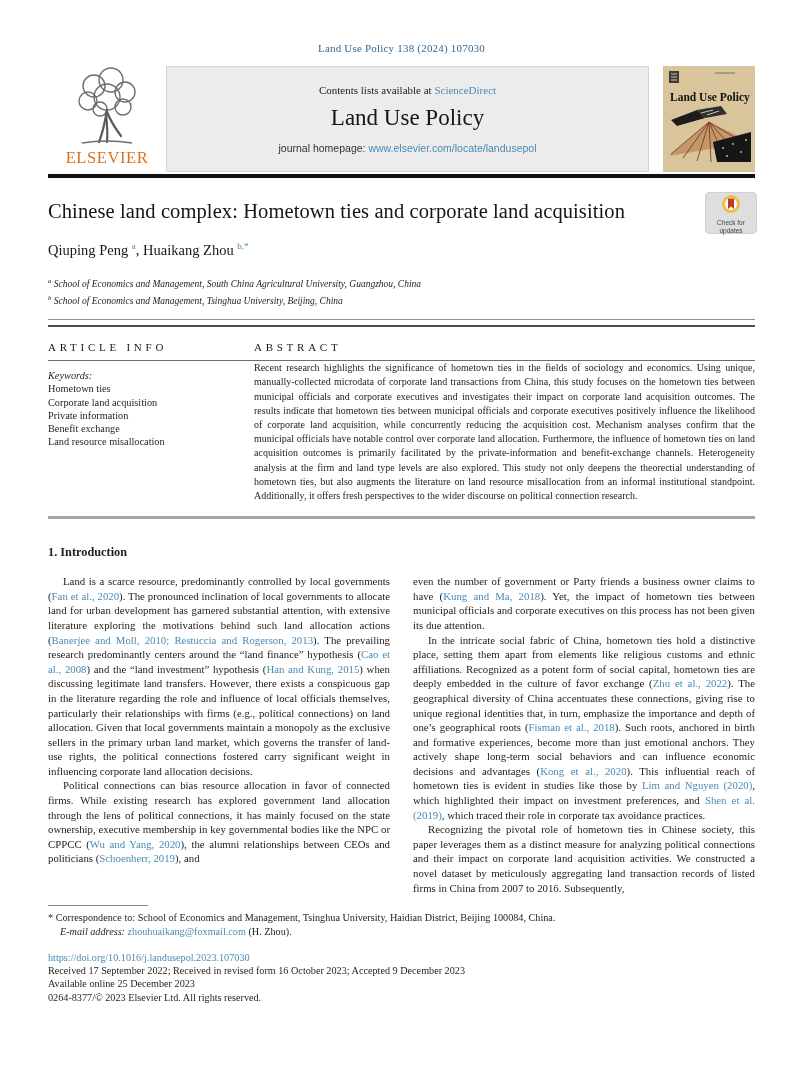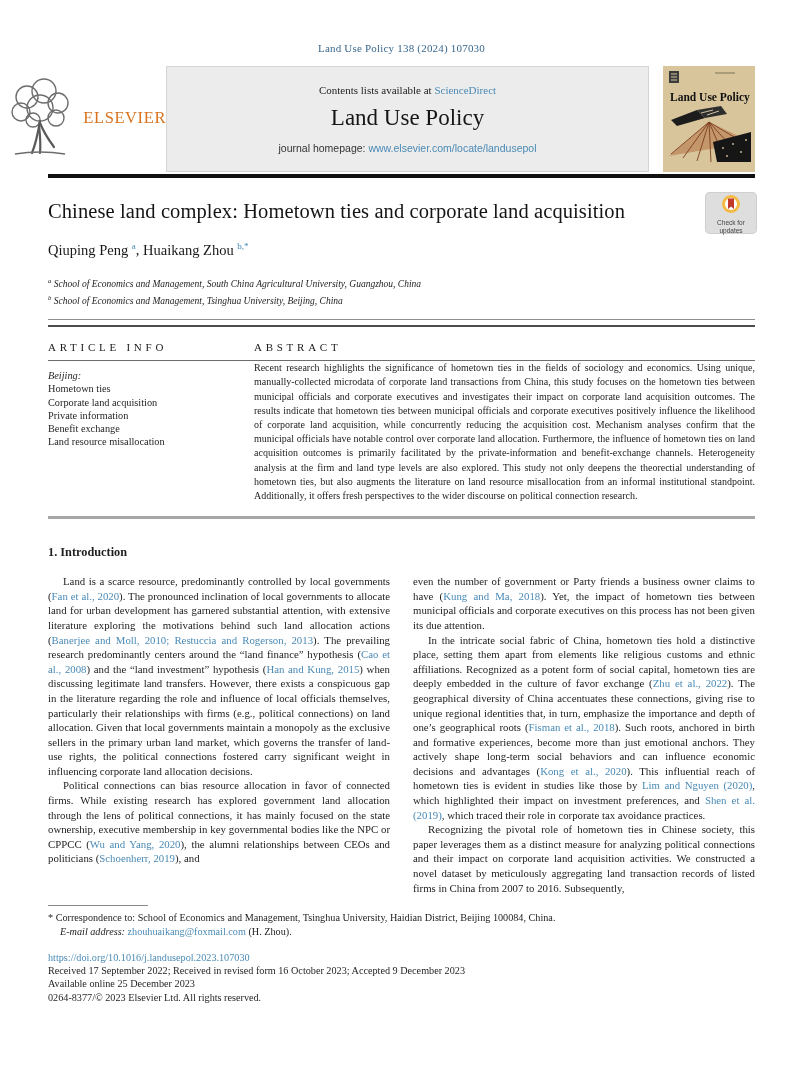--- a/index.html
+++ b/index.html
@@ -8,21 +8,21 @@
     --badge-yellow:#f3bc45; --rule-dark:#111111; --ink:#1f1f1f;
   }
   *{box-sizing:border-box; margin:0; padding:0;}
   html,body{width:799px; height:1066px; background:#fff; overflow:hidden;}
   body{font-family:"Liberation Serif","DejaVu Serif",serif; color:var(--ink);}
   .page{padding:0 44px 0 48px; width:799px; height:754px; position:relative;}
 
   .citation{padding-top:42px; text-align:center; font-size:11px; color:var(--citation); letter-spacing:.2px;}
 
   .mast{display:flex; margin-top:12px; align-items:stretch;}
-  .logo-block{width:118px; display:flex; flex-direction:row; align-items:center; justify-content:flex-end; padding-bottom:1px;}
+  .logo-block{width:118px; display:flex; flex-direction:column; align-items:center; padding-bottom:1px;}
   .elsevier-word{font-size:16.5px; color:var(--elsevier-orange); letter-spacing:.6px; margin-top:-2px; font-family:"Liberation Serif",serif;}
   .band{flex:1; background:var(--band-bg); border:1px solid #d5d5d5; height:106px; display:flex; flex-direction:column; align-items:center; justify-content:center;}
   .contents-line{font-size:11px; color:#222;}
   .journal-title{font-size:23px; color:#161616; margin-top:9px;}
   .homepage-line{font-family:"Liberation Sans","DejaVu Sans",sans-serif; font-size:10.5px; color:#333; margin-top:11px;}
   .cover{width:92px; height:106px; margin-left:14px; flex:0 0 auto;}
   .black-rule{height:4px; background:var(--rule-dark); margin-top:2px;}
 
   .title-row{position:relative; margin-top:22px;}
   .article-title{font-size:20.5px; font-weight:normal; color:#141414; width:590px; letter-spacing:.1px;}
@@ -157,21 +157,21 @@
     <div class="affil"><span class="supb">a</span> School of Economics and Management, South China Agricultural University, Guangzhou, China</div>
     <div class="affil"><span class="supb">b</span> School of Economics and Management, Tsinghua University, Beijing, China</div>
   </div>
 
   <div class="rule-thin"></div>
   <div class="rule-med"></div>
 
   <div class="info-grid">
     <div class="info-col-left">
       <div class="info-head">ARTICLE INFO</div>
-      <div class="kw-label">Beijing:</div>
+      <div class="kw-label">Keywords:</div>
       <div class="kw">Hometown ties</div>
       <div class="kw">Corporate land acquisition</div>
       <div class="kw">Private information</div>
       <div class="kw">Benefit exchange</div>
       <div class="kw">Land resource misallocation</div>
     </div>
     <div class="info-col-right">
       <div class="info-head">ABSTRACT</div>
       <div class="abstract-text">Recent research highlights the significance of hometown ties in the fields of sociology and economics. Using unique, manually-collected microdata of corporate land transactions from China, this study focuses on the hometown ties between municipal officials and corporate executives and investigates their impact on corporate land acquisition outcomes. The results indicate that hometown ties between municipal officials and corporate executives positively influence the likelihood of corporate land acquisition, while concurrently reducing the acquisition cost. Mechanism analyses confirm that the municipal officials have notable control over corporate land allocation. Furthermore, the influence of hometown ties on land acquisition outcomes is primarily facilitated by the private-information and benefit-exchange channels. Heterogeneity analysis at the firm and land type levels are also explored. This study not only deepens the theorectial understanding of hometown ties, but also augments the literature on land resource misallocation from an informal institutional standpoint. Additionally, it offers fresh perspectives to the wider discourse on political connection research.</div>
     </div>

